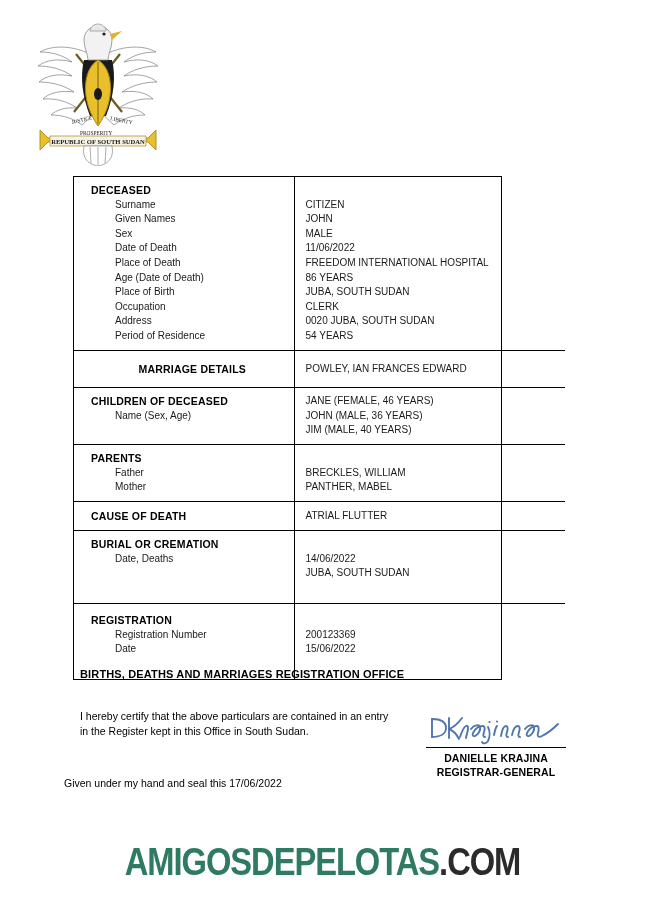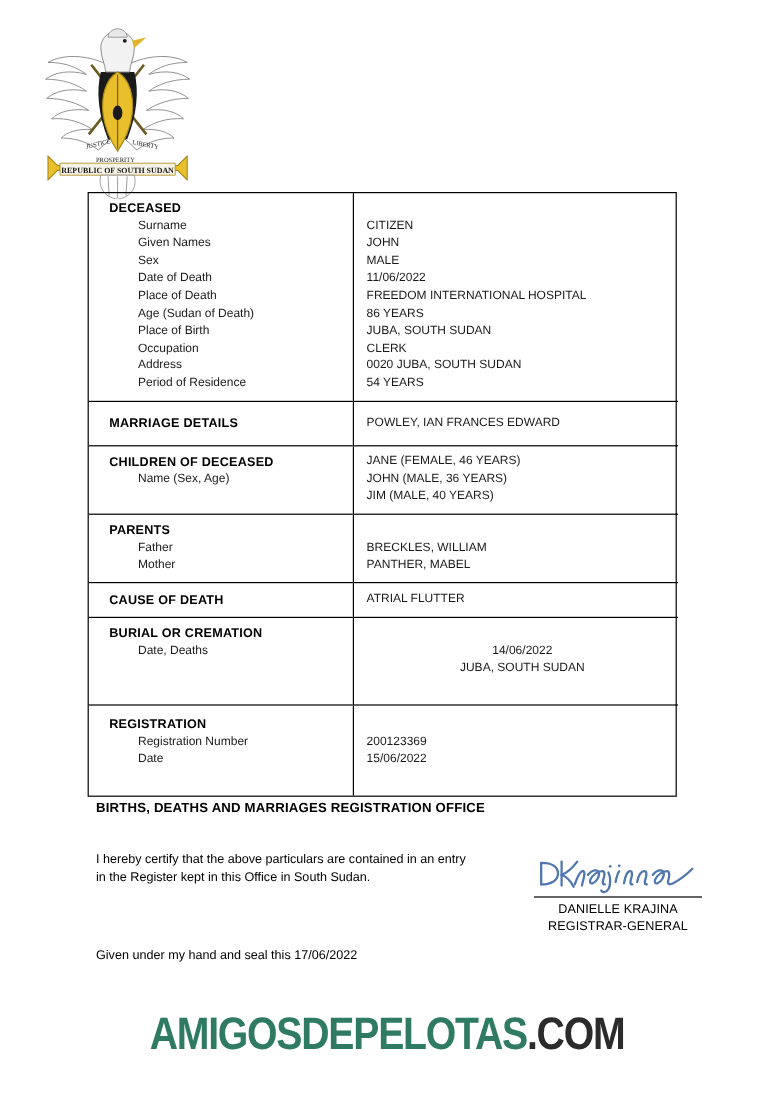--- a/index.html
+++ b/index.html
@@ -57,22 +57,22 @@
     font-weight: bold;
     line-height: 38px;
     margin-top: 3px;
     letter-spacing: 0.5px;
   }
 
   
   .cert-table {
     position: absolute;
     left: 73px;
-    top: 160px;
-    width: 491px;
+    top: 176px;
+    width: 429px;
     border: 1.6px solid #000;
     border-collapse: collapse;
     box-sizing: border-box;
   }
   .cert-table table {
     width: 100%;
     border-collapse: collapse;
     table-layout: fixed;
   }
   .cert-table td {
@@ -119,32 +119,32 @@
   .certify {
     position: absolute;
     left: 80px;
     top: 709px;
     width: 345px;
     font-size: 10.5px;
     line-height: 15px;
   }
   .given-under {
     position: absolute;
-    left: 80px;
+    left: 64px;
     top: 776px;
     font-size: 10.5px;
     line-height: 15px;
-    margin-top: 13px;
   }
   .sign-block {
     position: absolute;
-    left: 445px;
+    left: 426px;
     top: 713px;
     width: 140px;
     text-align: center;
+    font-weight: bold;
   }
   .signature-svg {
     display: block;
     width: 140px;
     height: 34px;
   }
   .sign-rule {
     width: 140px;
     height: 0;
     border-top: 1.2px solid #000;
@@ -242,21 +242,21 @@
 
       <tr>
         <td class="col-label">
           <div class="pad-l">
             <div class="sec-head">DECEASED</div>
             <div class="sec-sub">Surname</div>
             <div class="sec-sub">Given Names</div>
             <div class="sec-sub">Sex</div>
             <div class="sec-sub">Date of Death</div>
             <div class="sec-sub">Place of Death</div>
-            <div class="sec-sub">Age (Sudan of Death)</div>
+            <div class="sec-sub">Age (Date of Death)</div>
             <div class="sec-sub">Place of Birth</div>
             <div class="sec-sub">Occupation</div>
             <div class="sec-sub">Address</div>
             <div class="sec-sub">Period of Residence</div>
           </div>
         </td>
         <td class="col-value">
           <div class="pad-v">
             <div class="blank-line"></div>
             <div class="val">CITIZEN</div>
@@ -268,21 +268,21 @@
             <div class="val">JUBA, SOUTH SUDAN</div>
             <div class="val">CLERK</div>
             <div class="val">0020  JUBA, SOUTH SUDAN</div>
             <div class="val">54 YEARS</div>
           </div>
         </td>
       </tr>
 
       <tr>
         <td class="col-label">
-          <div class="pad-l" style="padding-top:11px;padding-bottom:11px;">
+          <div class="pad-l" style="padding-top:11px;padding-bottom:11px;text-align:center;">
             <div class="sec-head">MARRIAGE DETAILS</div>
           </div>
         </td>
         <td class="col-value">
           <div class="pad-v" style="padding-top:11px;padding-bottom:11px;">
             <div class="val">POWLEY, IAN FRANCES EDWARD</div>
           </div>
         </td>
       </tr>
 
@@ -333,21 +333,21 @@
       </tr>
 
       <tr>
         <td class="col-label">
           <div class="pad-l" style="padding-bottom:22px;">
             <div class="sec-head">BURIAL OR CREMATION</div>
             <div class="sec-sub">Date, Deaths</div>
           </div>
         </td>
         <td class="col-value">
-          <div class="pad-v" style="padding-bottom:22px;text-align:center;">
+          <div class="pad-v" style="padding-bottom:22px;">
             <div class="blank-line"></div>
             <div class="val">14/06/2022</div>
             <div class="val">JUBA, SOUTH SUDAN</div>
           </div>
         </td>
       </tr>
 
       <tr>
         <td class="col-label">
           <div class="pad-l" style="padding-top:9px;padding-bottom:22px;">

